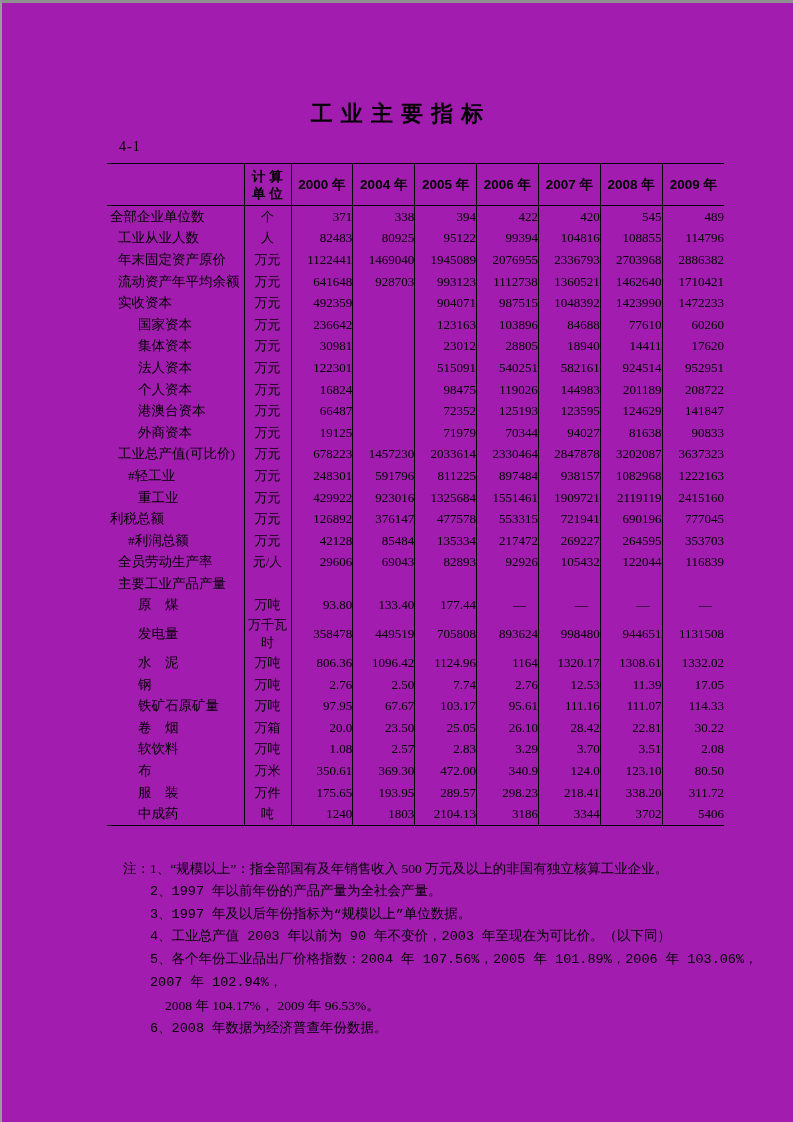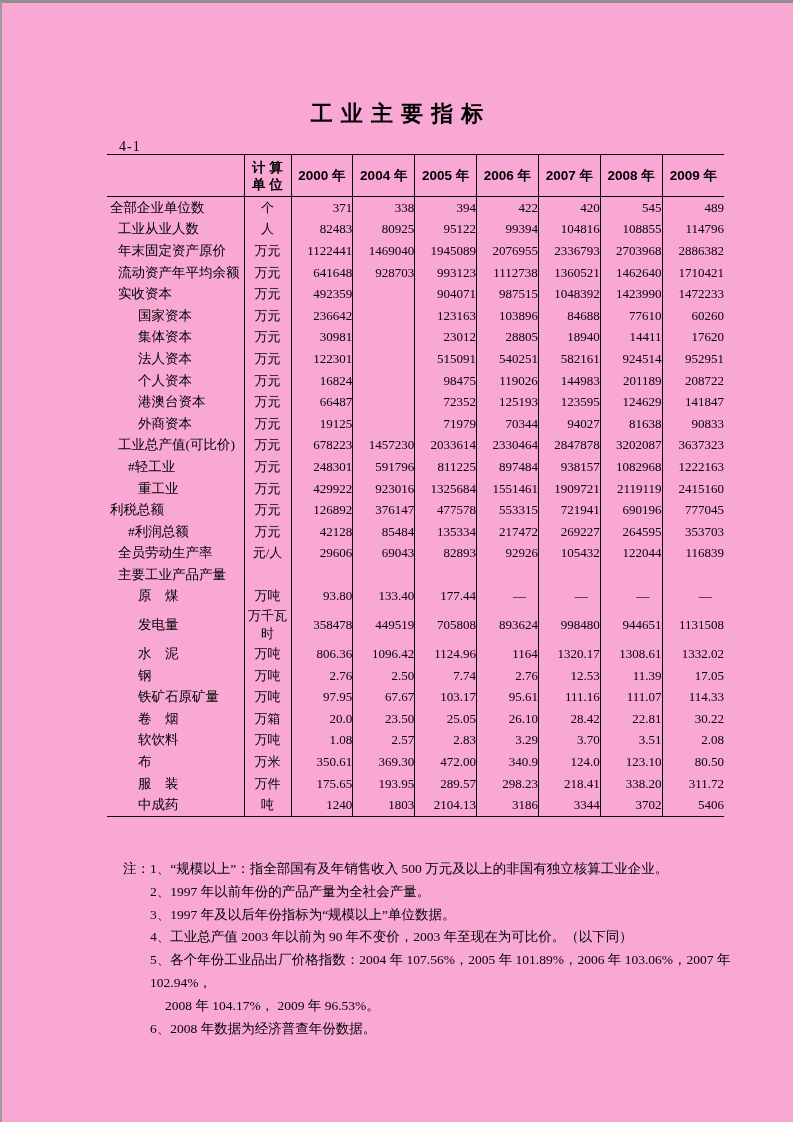--- a/index.html
+++ b/index.html
@@ -1,38 +1,38 @@
 <!DOCTYPE html>
 <html><head>
 <meta charset="utf-8">
 <style>
   html,body{margin:0;padding:0;background:#fff;}
   .page{
     position:relative;
     width:793px;height:1122px;
     box-sizing:border-box;
-    background:#f9a8d4;
+    background:#a21caf;
     border-top:3px solid #8f8f8f;
     border-left:2px solid #9b9b9b;
     font-family:"Liberation Serif","DejaVu Serif",serif;
     color:#000;
     overflow:hidden;
   }
   .title{
     position:absolute;top:96px;left:0;width:100%;
     margin:0;text-align:center;
     font-family:"Liberation Sans","DejaVu Sans",sans-serif;
     font-weight:bold;font-size:22px;letter-spacing:1px;
   }
   .table-number{
     position:absolute;top:136px;left:117px;
     font-size:14px;letter-spacing:1px;
   }
   table.indicators{
-    position:absolute;top:151px;left:105px;
+    position:absolute;top:160px;left:105px;
     width:617px;
     table-layout:fixed;
     border-collapse:collapse;
     border-top:1.5px solid #000;
     border-bottom:1.5px solid #000;
   }
   table.indicators col.c-label{width:137px;}
   table.indicators col.c-unit{width:47px;}
   table.indicators th,table.indicators td{
     padding:0;margin:0;
@@ -56,21 +56,21 @@
   td.label.i2{padding-left:21px;}
   td.label.i3{padding-left:31px;}
   td.unit{text-align:center;line-height:18px;padding:0 6px;}
   td.num{text-align:right;padding-right:5px;}
   td.num.dash{padding-right:12px;}
   .notes{
     position:absolute;left:121px;top:855px;width:640px;
     font-size:13.5px;line-height:22.8px;
   }
   .note.n0{padding-left:0;}
-  .note.n1{padding-left:27px;}
+  .note.n1{padding-left:27px;font-family:Liberation Mono, monospace;}
   .note.n2{padding-left:42px;}
 </style>
 </head>
 <body>
 
 <div class="page">
   <h1 class="title">工 业 主 要 指 标</h1>
   <div class="table-number">4-1</div>
 
   <table class="indicators">

